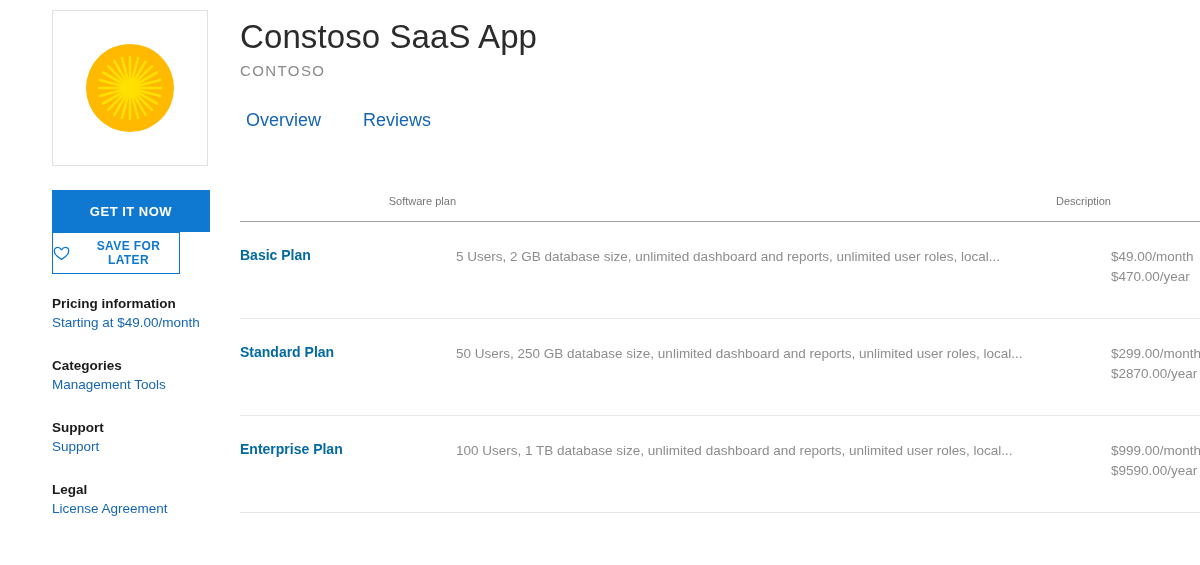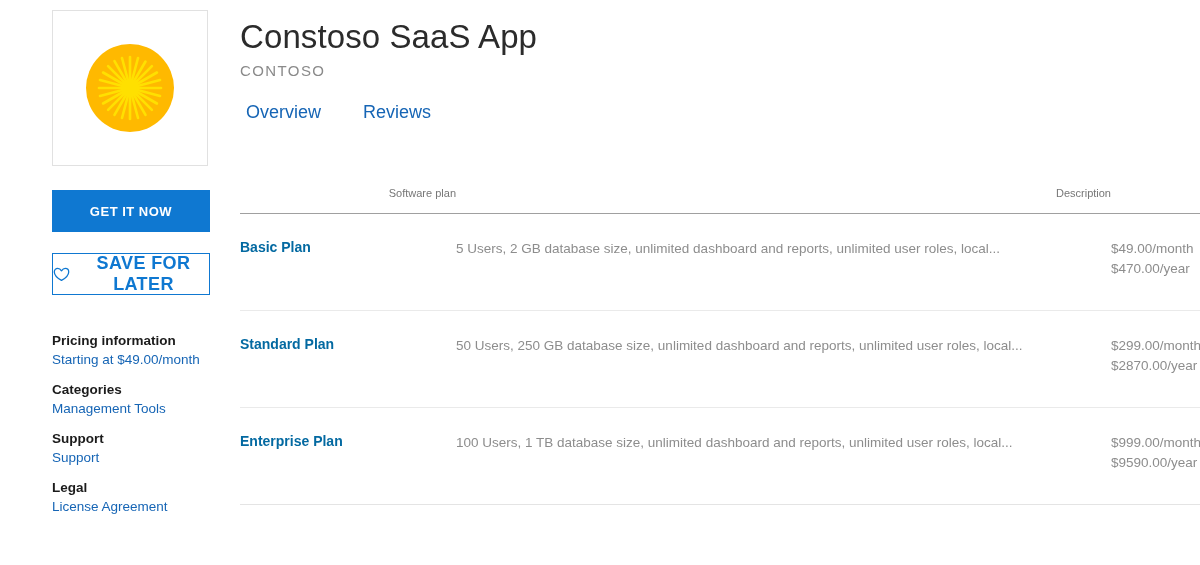--- a/index.html
+++ b/index.html
@@ -54,42 +54,41 @@
     letter-spacing: 0.5px;
     cursor: pointer;
     display: flex;
     align-items: center;
     justify-content: center;
     font-family: "Liberation Sans", sans-serif;
     padding: 0;
   }
 
   #save-for-later-button {
-    margin-top: 21px;
-    width: 158px;
+    width: 128px;
     height: 42px;
     background: #ffffff;
     border: 1px solid #0f78d1;
     box-sizing: border-box;
     color: #0f78d1;
-    font-size: 18px;
+    font-size: 12px;
     font-weight: bold;
     letter-spacing: 0.4px;
     cursor: pointer;
     display: flex;
     align-items: center;
     justify-content: center;
     gap: 8px;
     font-family: "Liberation Sans", sans-serif;
     padding: 0;
   }
   #save-for-later-button svg { display: block; }
 
-  .side-section { margin-top: 11px; }
-  .side-section.first { margin-top: 36px; }
+  .side-section { margin-top: 24px; }
+  .side-section.first { margin-top: 20px; }
   .side-heading {
     font-size: 13.5px;
     font-weight: bold;
     color: #1b1b1b;
     line-height: 19px;
     white-space: nowrap;
   }
   .side-link {
     display: block;
     font-size: 13.5px;
@@ -119,21 +118,21 @@
   }
   #publisher-name {
     font-size: 15px;
     color: #8a8a8a;
     letter-spacing: 1.4px;
     line-height: 22px;
     margin-top: 2px;
   }
 
   #tab-bar {
-    margin-top: 17px;
+    margin-top: 25px;
     display: flex;
     align-items: flex-start;
     gap: 30px;
     height: 42px;
   }
   .tab {
     position: relative;
     font-size: 18px;
     line-height: 26px;
     color: #1665b5;

